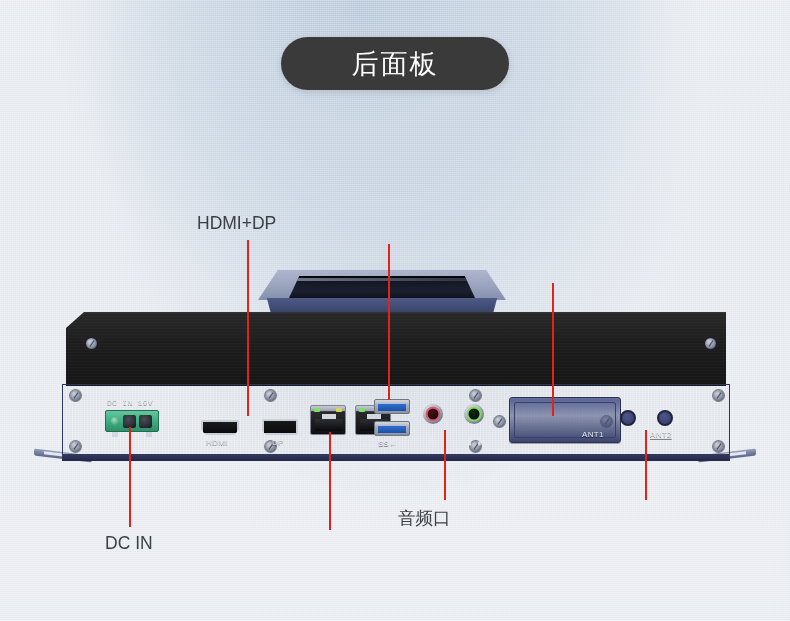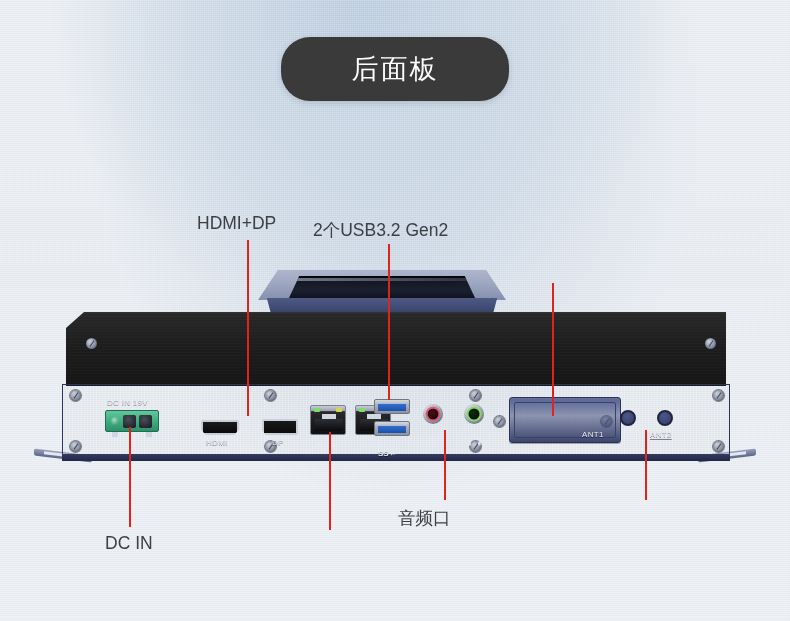--- a/index.html
+++ b/index.html
@@ -16,21 +16,21 @@
   }
   #stage:after{
     content:"";position:absolute;inset:0;pointer-events:none;opacity:.55;
     background-image:
       repeating-linear-gradient(0deg,rgba(255,255,255,.35) 0 1px,rgba(0,0,0,.015) 1px 2px),
       repeating-linear-gradient(90deg,rgba(255,255,255,.25) 0 1px,rgba(0,0,0,.012) 1px 2px);
   }
 
   
   #titlePill{
-    position:absolute;left:281px;top:37px;width:228px;height:64px;
+    position:absolute;left:281px;top:37px;width:228px;height:53px;
     border-radius:29px;background:#3a3a3a;
     display:flex;align-items:center;justify-content:center;
     box-shadow:0 2px 6px rgba(60,70,85,.18);z-index:6;
   }
   #titlePill span{color:#fff;font-size:27px;letter-spacing:2px;font-weight:400;}
 
   
   .lbl{position:absolute;color:#3c3f44;font-size:17.5px;white-space:nowrap;z-index:5;}
   .line{position:absolute;background:#e2231a;width:2px;z-index:4;}
 
@@ -142,21 +142,20 @@
 </head>
 <body>
 
 <div id="stage">
 
   <div id="titlePill">
     <span>后面板</span>
   </div>
 
   <div class="lbl" style="left:197px;top:213px;">HDMI+DP</div>
-  <div class="lbl" style="left:313px;top:218px;">2个USB3.2 Gen2</div>
   <div class="lbl" style="left:105px;top:533px;">DC IN</div>
   <div class="lbl" style="left:398px;top:506px;">音频口</div>
 
   <div class="line" style="left:247px;top:240px;height:176px;"></div>
   <div class="line" style="left:388px;top:244px;height:156px;"></div>
   <div class="line" style="left:552px;top:283px;height:133px;"></div>
   <div class="line" style="left:129px;top:427px;height:100px;"></div>
   <div class="line" style="left:329px;top:432px;height:98px;"></div>
   <div class="line" style="left:444px;top:430px;height:70px;"></div>
   <div class="line" style="left:645px;top:430px;height:70px;"></div>
@@ -191,21 +190,21 @@
     <div class="screw" style="left:70px;top:183px;"></div>
     <div class="screw" style="left:265px;top:132px;"></div>
     <div class="screw" style="left:265px;top:183px;"></div>
     <div class="screw" style="left:470px;top:132px;"></div>
     <div class="screw" style="left:470px;top:183px;"></div>
     <div class="screw" style="left:494px;top:158px;"></div>
     <div class="screw" style="left:601px;top:158px;"></div>
     <div class="screw" style="left:713px;top:132px;"></div>
     <div class="screw" style="left:713px;top:183px;"></div>
 
-    <div class="ptxt" style="left:107px;top:140px;">DC IN 19V</div>
+    <div class="ptxt" style="left:107px;top:140px;font-family:Liberation Mono, monospace;">DC IN 19V</div>
     <div id="dcBody" style="left:105px;top:152px;">
       <div class="hole" style="left:5px;"></div>
       <div class="pin" style="left:17px;"></div>
       <div class="pin" style="left:33px;"></div>
     </div>
     <div class="dcLeg" style="left:112px;top:174px;"></div>
     <div class="dcLeg" style="left:146px;top:174px;"></div>
 
     <div class="hdmi" style="left:201px;top:162px;"></div>
     <div class="ptxt" style="left:206px;top:180px;">HDMI</div>
@@ -244,21 +243,21 @@
       <g fill="#e6e9f2">
           <circle cx="11" cy="1.5" r="1.5"></circle>
           <circle cx="4" cy="8.5" r="1.6"></circle>
           <circle cx="18" cy="8.5" r="1.6"></circle>
           <circle cx="11" cy="8.5" r="1.6"></circle>
         </g>
     </svg>
 
     <div class="usb" style="left:374px;top:141px;"></div>
     <div class="usb" style="left:374px;top:163px;"></div>
-    <div class="ptxt" style="left:378px;top:191px;font-weight:bold;letter-spacing:0;text-align:right;">
+    <div class="ptxt" style="left:378px;top:181px;font-weight:bold;letter-spacing:0;text-align:right;">
       <span>SS</span>←
     </div>
 
     <div class="jack mic" style="left:423px;top:146px;">
         <i></i>
       </div>
     <svg class="icn" style="left:428px;top:177px;" width="10" height="12" viewBox="0 0 10 12">
       <rect x="3.2" y="0.6" width="3.6" height="6" rx="1.8" fill="none" stroke="#e6e9f2" stroke-width="1"></rect>
       <path d="M1.4 5.6a3.6 3.6 0 0 0 7.2 0M5 9.2v2M3 11.4h4" fill="none" stroke="#e6e9f2" stroke-width="1"></path>
     </svg>

